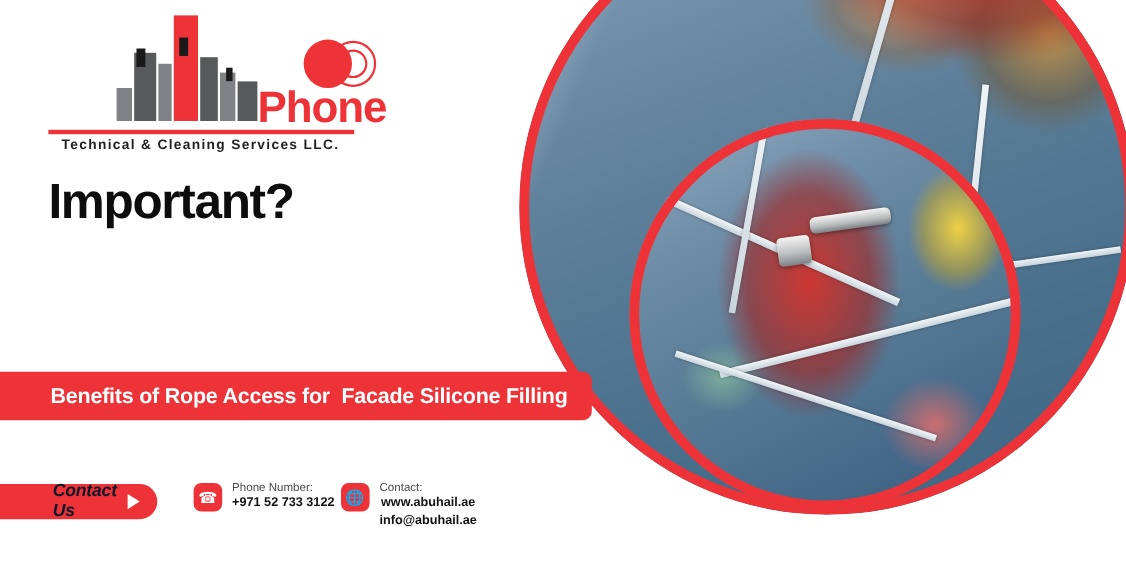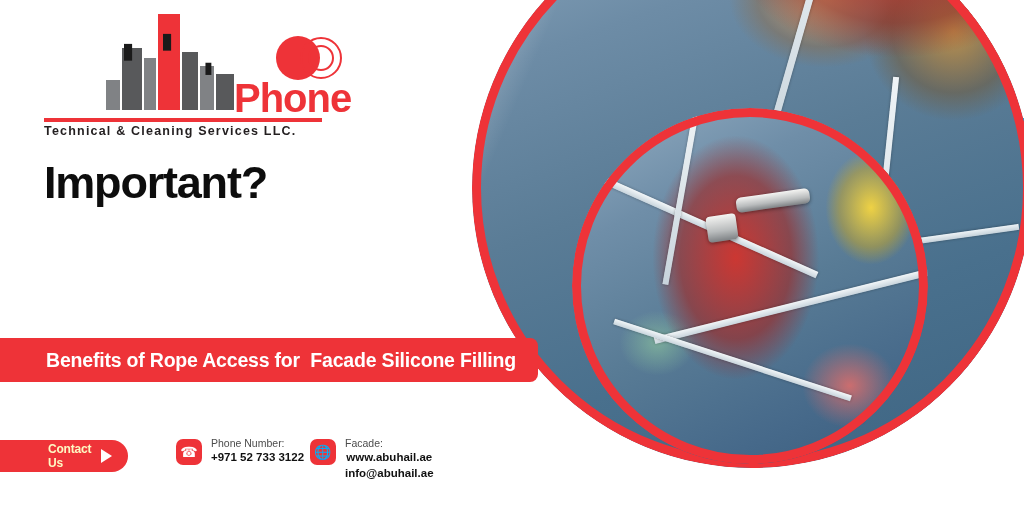--- a/index.html
+++ b/index.html
@@ -97,21 +97,21 @@
   .logo-word {
     position:absolute; left:0; top:62px; width:278px; height:40px;
     font-size:40px; font-weight:bold; color:#ee3338; letter-spacing:-1px;
   }
   .logo-word .w-abu { position:absolute; left:0; top:0; }
   .logo-word .w-hail { position:absolute; left:190px; top:0; }
   .logo-rule {
     position:absolute; left:0; top:104px; width:278px; height:4px; background:#ee3338;
   }
   .logo-tag {
-    position:absolute; left:0; top:110px; width:290px;
+    position:absolute; left:12px; top:110px; width:290px;
     font-size:12.5px; font-weight:bold; color:#231f20; letter-spacing:1.2px;
     white-space:nowrap;
   }
 
   
   .headline {
     position:absolute; left:44px; top:158px; width:420px; z-index:6;
     font-size:45px; font-weight:bold; line-height:1.12;
     color:#0d0d0d; letter-spacing:-1.2px;
   }
@@ -130,21 +130,21 @@
   }
 
   
   .contact-row { position:absolute; left:0; top:428px; z-index:7; height:70px; }
   .contact-btn {
     position:absolute; left:-24px; top:12px; height:32px;
     background:#ee3338; border-radius:16px;
     display:flex; align-items:center; gap:10px;
     padding:0 16px 0 72px; cursor:pointer;
   }
-  .contact-btn .label { font-size:12px; font-weight:bold; color:#fef9c3; letter-spacing:-.2px; }
+  .contact-btn .label { font-size:16px; font-weight:bold; color:#0f172a; letter-spacing:-.2px;font-style:italic; }
   .contact-btn .arrow {
     width:0; height:0; border-left:11px solid #fff;
     border-top:7px solid transparent; border-bottom:7px solid transparent;
   }
   .info-item { position:absolute; display:flex; align-items:flex-start; gap:9px; }
   #info-phone { left:176px; top:8px; }
   #info-web { left:310px; top:8px; }
   .info-icon {
     width:26px; height:26px; border-radius:7px; background:#ee3338;
     display:flex; align-items:center; justify-content:center;
@@ -238,21 +238,21 @@
       <span class="info-icon">☎</span>
       <span class="info-text">
         <span class="caption" style="display:block;">Phone Number:</span>
         <span class="value" style="display:block;">+971 52 733 3122</span>
       </span>
     </div>
 
     <div class="info-item" id="info-web">
       <span class="info-icon">🌐</span>
       <span class="info-text">
-        <span class="caption" style="display:block;">Facade:</span>
+        <span class="caption" style="display:block;">Contact:</span>
         <span class="value" style="display:block;text-align:center;">www.abuhail.ae</span>
         <span class="value" style="display:block;text-align:center;">info@abuhail.ae</span>
       </span>
     </div>
   </div>
 
   <div class="x-marks">××××</div>
 
 </div>
 

